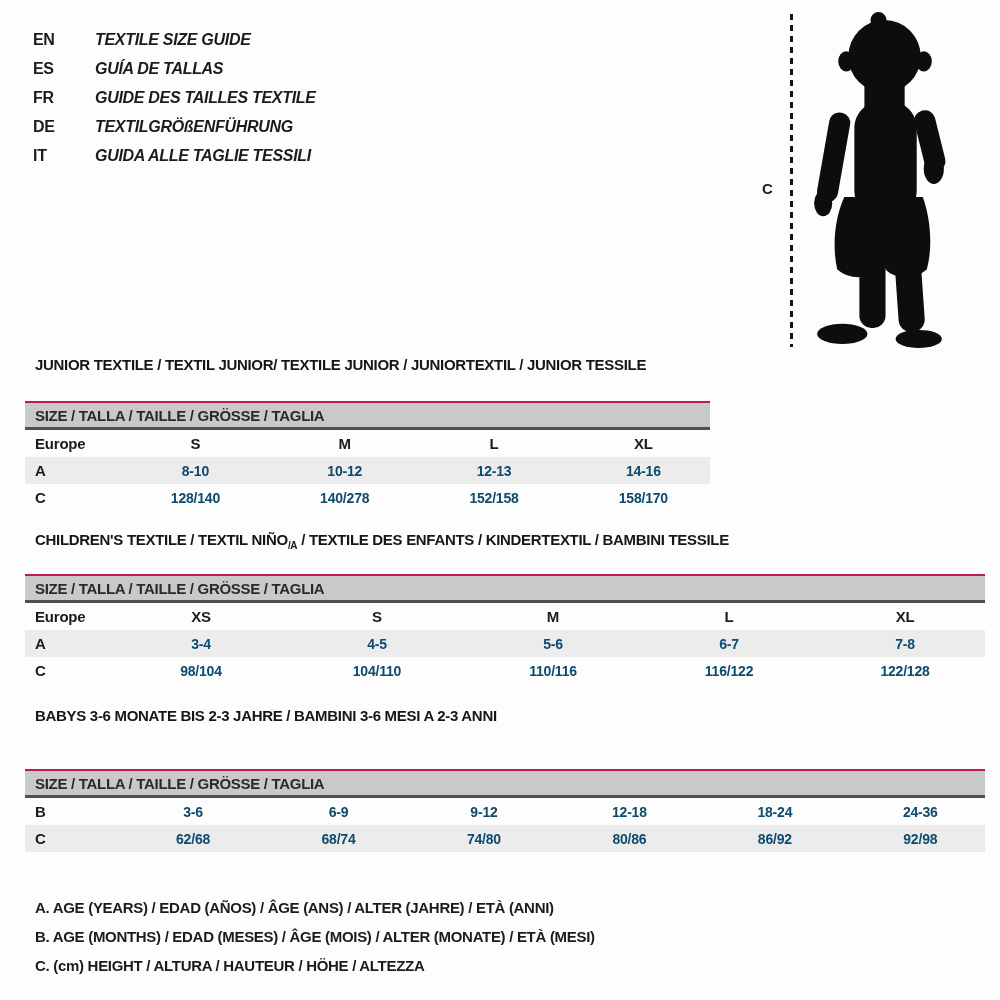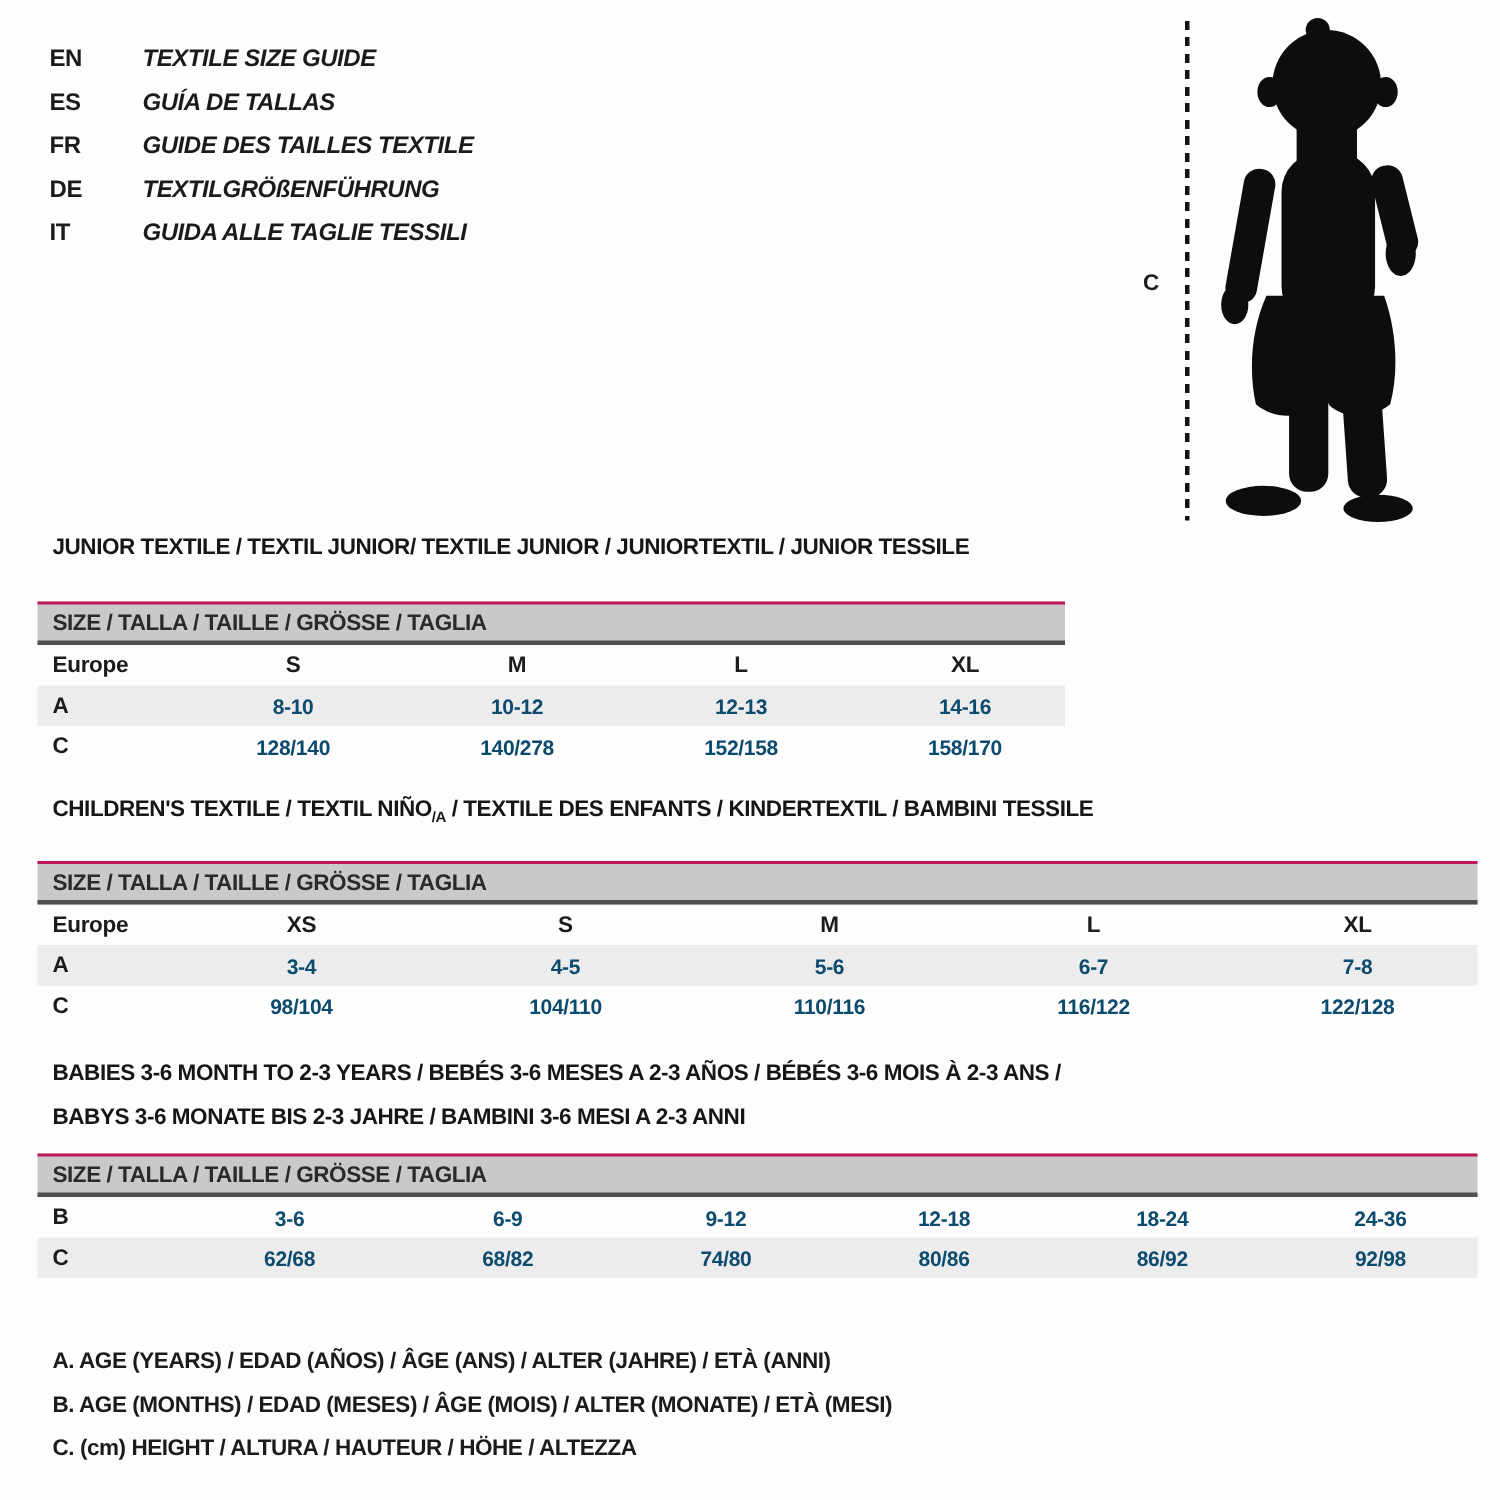--- a/index.html
+++ b/index.html
@@ -156,38 +156,37 @@
       <span class="lbl">C</span>
       <span class="cell val">98/104</span>
       <span class="cell val">104/110</span>
       <span class="cell val">110/116</span>
       <span class="cell val">116/122</span>
       <span class="cell val">122/128</span>
     </div>
   </div>
 
   <div class="sec-title sec-title2" style="top:701px">
-    <div>BABIES 3-6 MONTH TO 2-3 YEARS / BEBÉS 3-6 MESES A 2-3 AÑOS / BÉBÉS 3-6 MOIS À 2-3 ANS /</div>
     <div>BABYS 3-6 MONATE BIS 2-3 JAHRE / BAMBINI 3-6 MESI A 2-3 ANNI</div>
   </div>
   <div class="tbl t3" style="top:769px">
     <div class="tbl-bar">SIZE / TALLA / TAILLE / GRÖSSE / TAGLIA</div>
     <div class="trow">
       <span class="lbl">B</span>
       <span class="cell val">3-6</span>
       <span class="cell val">6-9</span>
       <span class="cell val">9-12</span>
       <span class="cell val">12-18</span>
       <span class="cell val">18-24</span>
       <span class="cell val">24-36</span>
     </div>
     <div class="trow shaded">
       <span class="lbl">C</span>
       <span class="cell val">62/68</span>
-      <span class="cell val">68/82</span>
+      <span class="cell val">68/74</span>
       <span class="cell val">74/80</span>
       <span class="cell val">80/86</span>
       <span class="cell val">86/92</span>
       <span class="cell val">92/98</span>
     </div>
   </div>
 
   <div class="notes">
     <div class="note-line">A. AGE (YEARS) / EDAD (AÑOS) / ÂGE (ANS) / ALTER (JAHRE) / ETÀ (ANNI)</div>
     <div class="note-line">B. AGE (MONTHS) / EDAD (MESES) / ÂGE (MOIS) / ALTER (MONATE) / ETÀ (MESI)</div>

